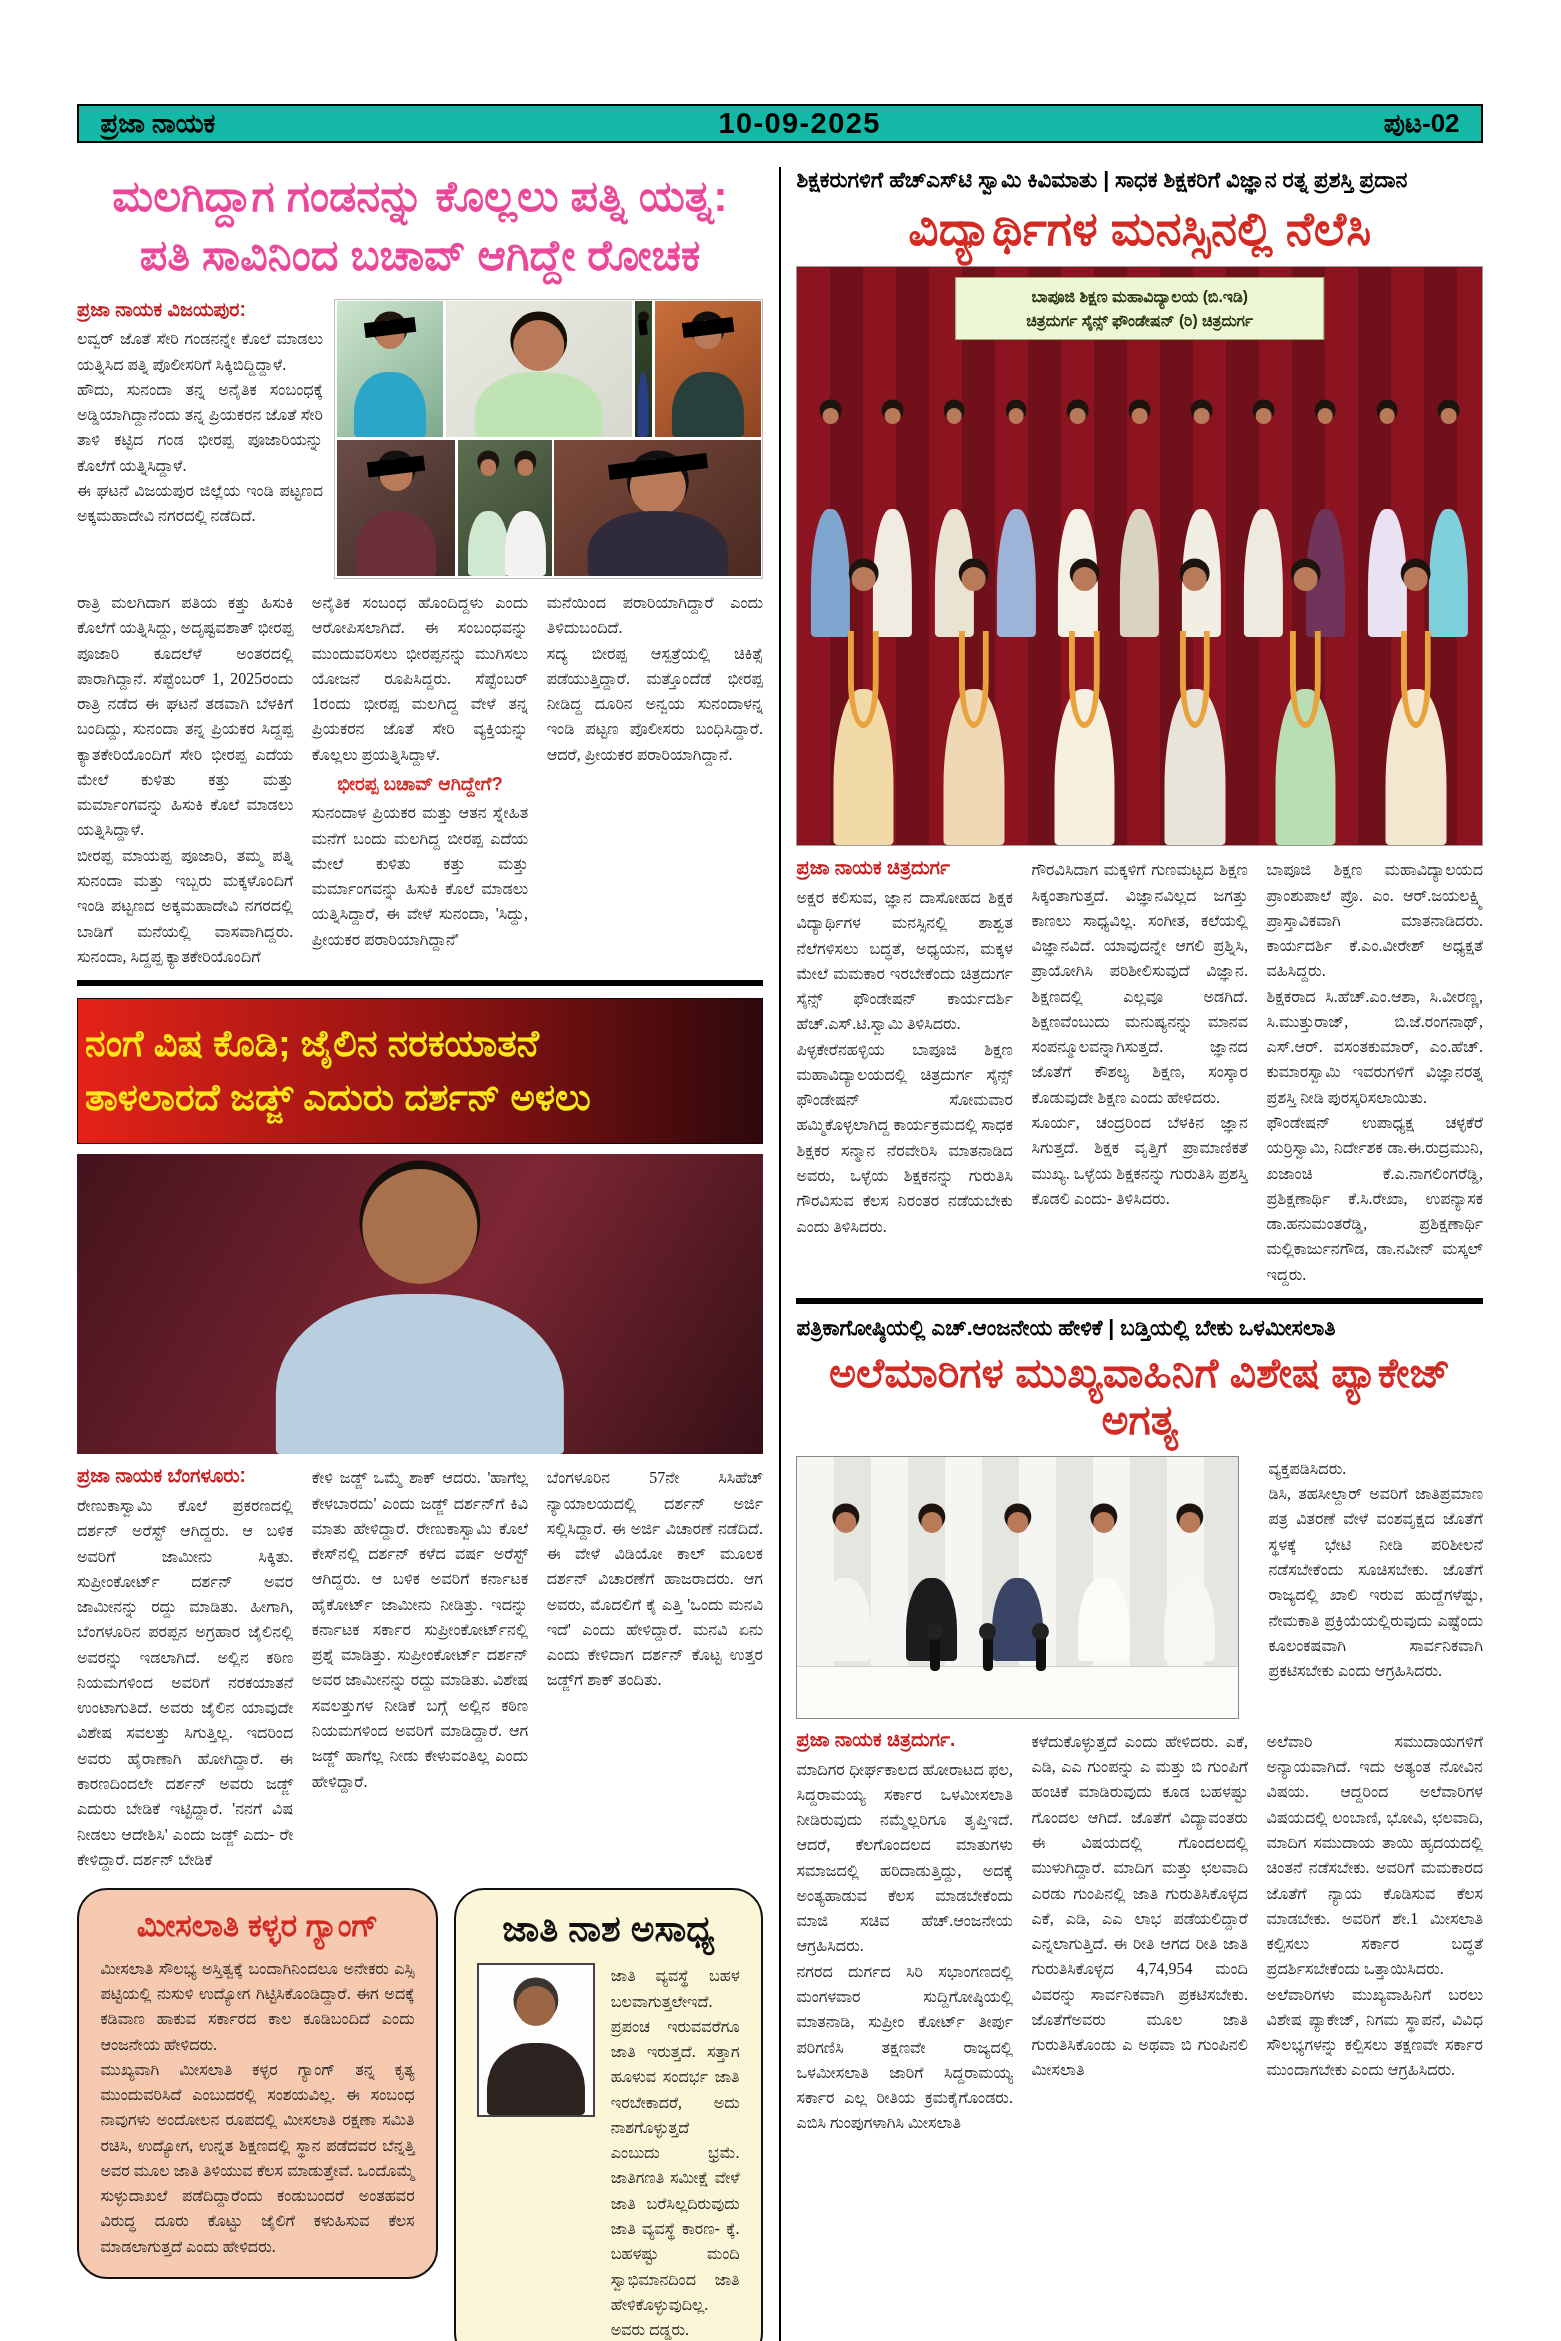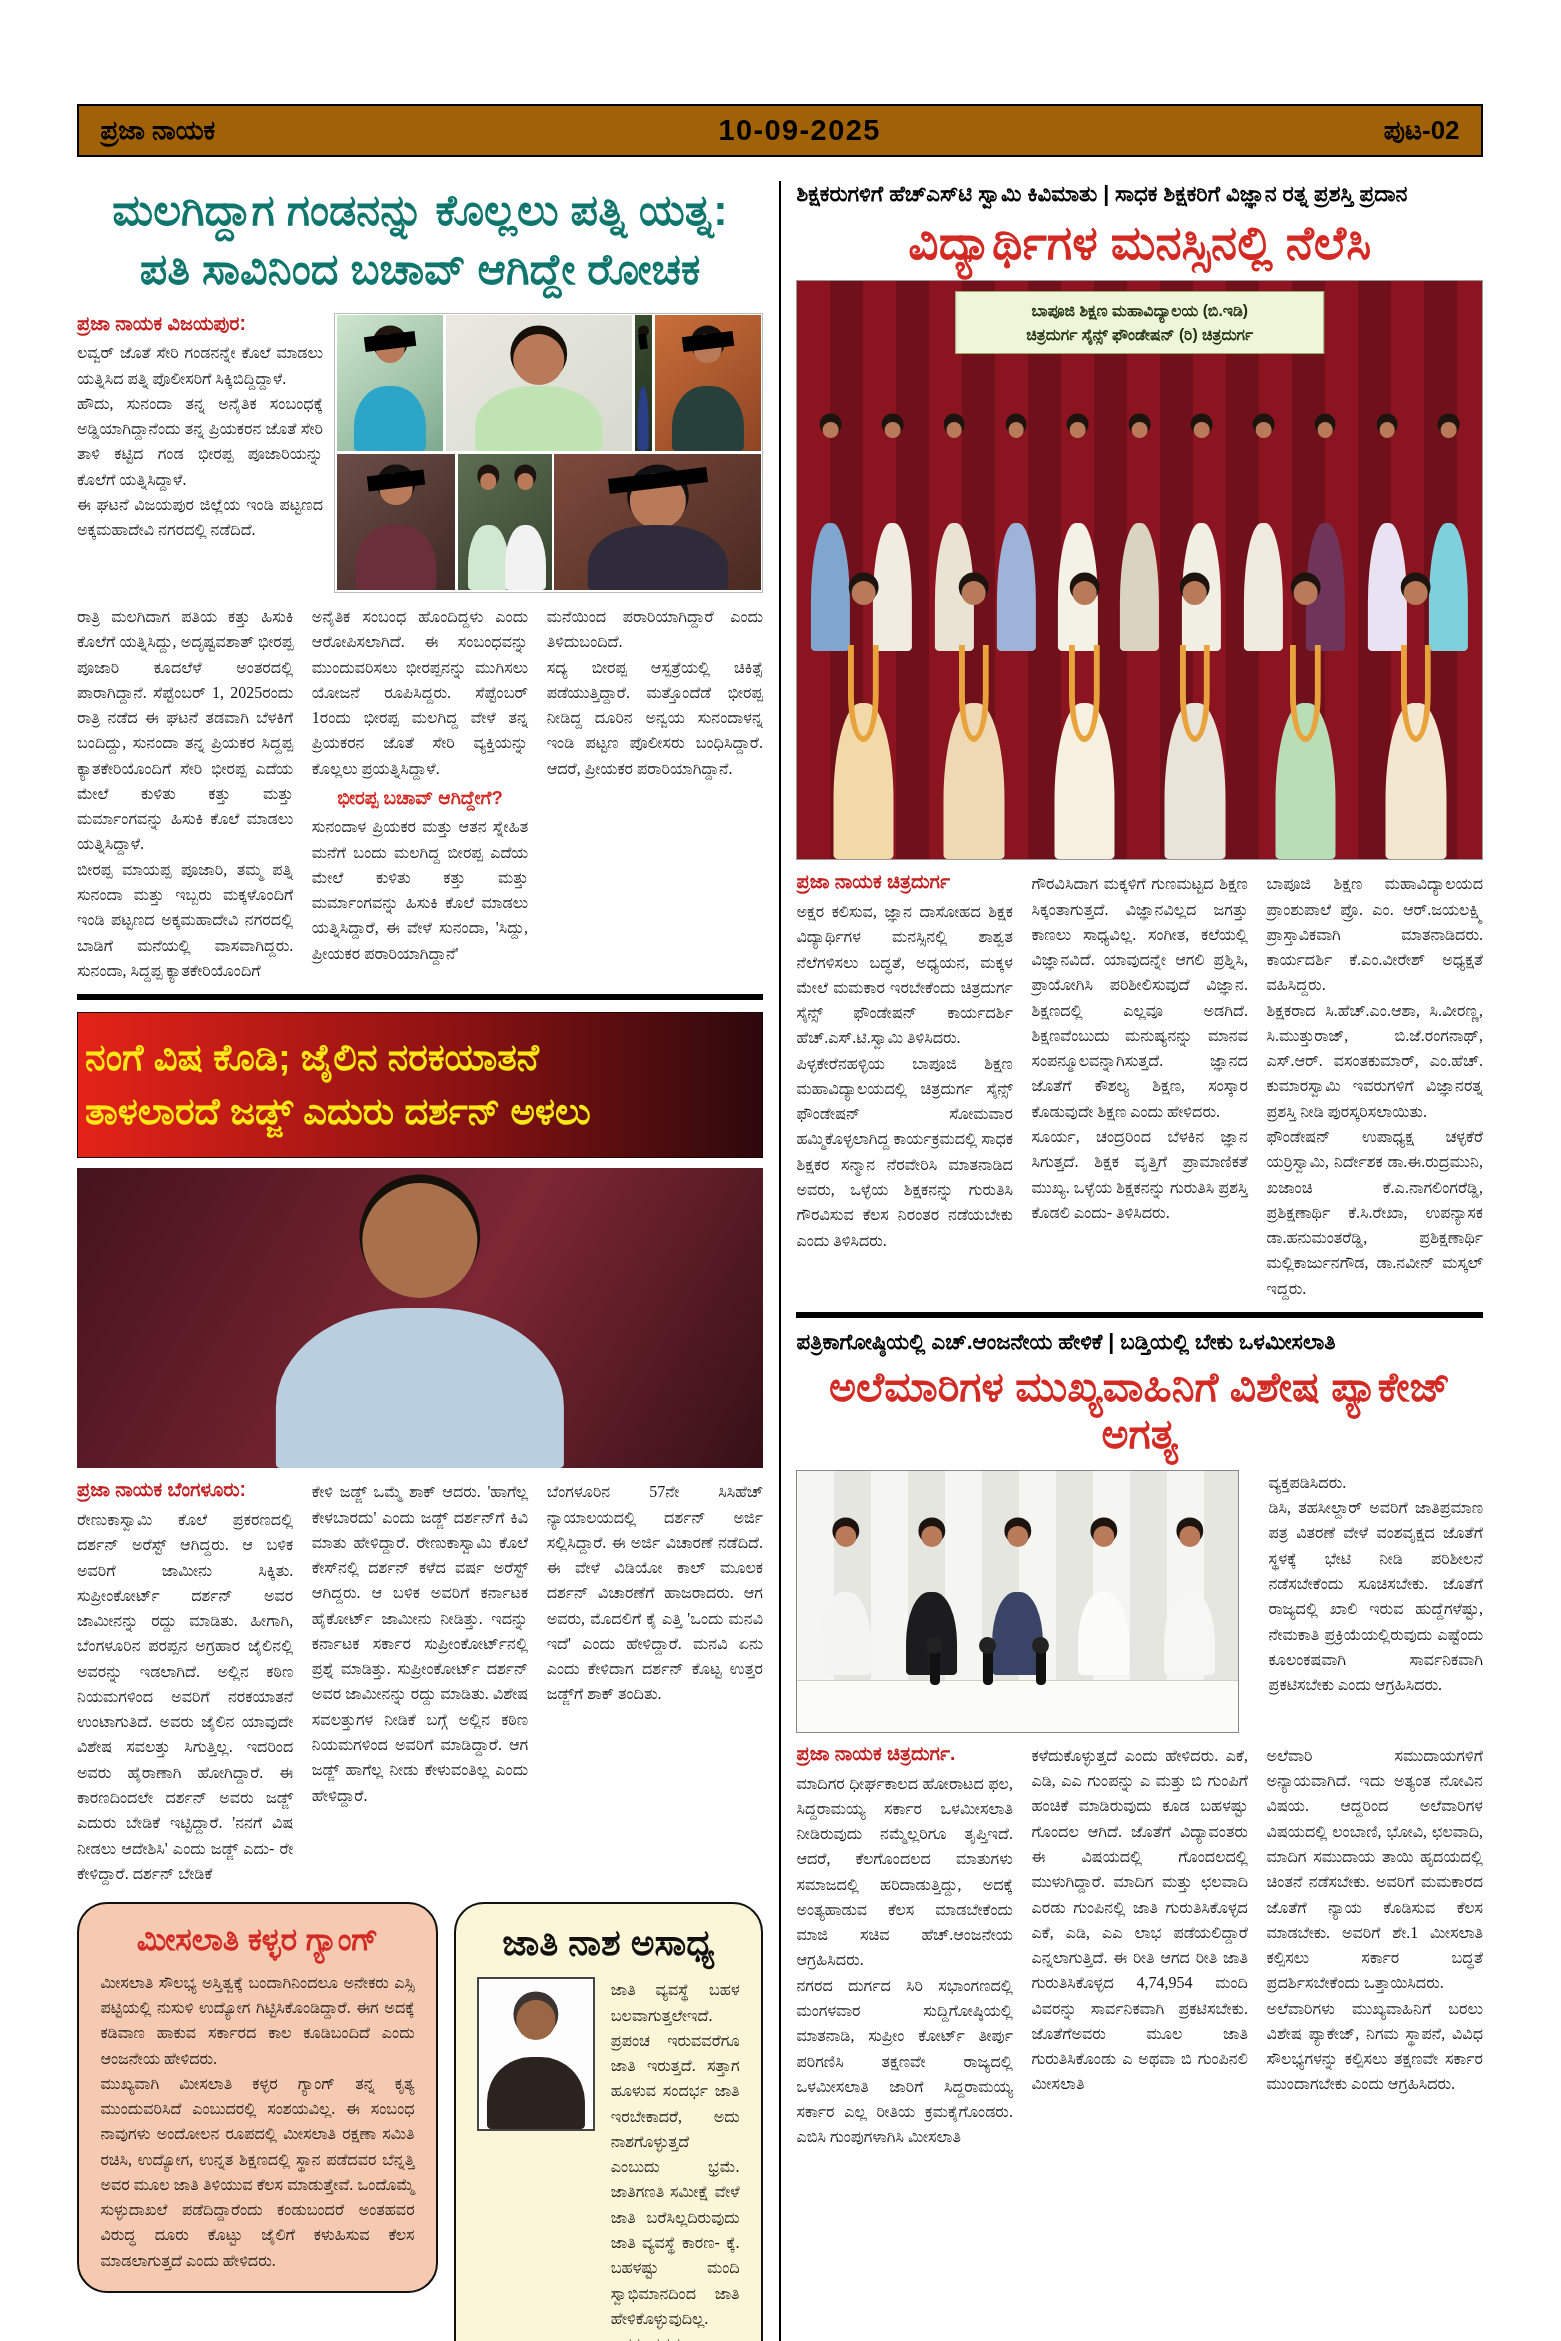--- a/index.html
+++ b/index.html
@@ -1,33 +1,33 @@
 <!DOCTYPE html>
 <html style="font-size:11.4px"><head>
 <meta charset="utf-8">
 <style>
   * { margin:0; padding:0; box-sizing:border-box; }
   html,body { background:#ffffff; }
   body { font-family:"Liberation Serif","DejaVu Serif",serif; color:#161616; }
   .page { width:1561px; height:2342px; background:#fff; padding:104px 39px 29px 77px; overflow:hidden; position:relative; }
 
   
-  .masthead { width:1406px; height:53px; background:#a16207; border:2.9px solid #000;
+  .masthead { width:1406px; height:39px; background:#14b8a6; border:2.9px solid #000;
     display:flex; align-items:center; justify-content:space-between; padding:0 21.4px; margin-bottom:24px; }
   .masthead .mh { font-family:"Liberation Sans","DejaVu Sans",sans-serif; font-weight:bold; font-size:26px; color:#000; }
   .masthead .mh-date { font-size:29px; letter-spacing:1.4px; }
 
   
   .content { display:flex; width:1406px; }
   .half-left { width:686px; }
   .vdivider { width:2.1px; background:#000; margin:0 15.7px; }
   .half-right { flex:1; }
 
   
-  .hl-teal { color:#0f766e; font-family:"Liberation Sans","DejaVu Sans",sans-serif; font-weight:bold;
+  .hl-teal { color:#ec4899; font-family:"Liberation Sans","DejaVu Sans",sans-serif; font-weight:bold;
     font-size:43px; line-height:1.38; text-align:center; }
   .hl-red { color:#d32a23; font-family:"Liberation Sans","DejaVu Sans",sans-serif; font-weight:bold;
     font-size:47px; line-height:1.15; text-align:center; }
   .kicker { color:#000; font-family:"Liberation Sans","DejaVu Sans",sans-serif; font-weight:bold;
     font-size:21.4px; line-height:1.3; margin-bottom:7.1px; }
   .byline { color:#c41f1f; font-family:"Liberation Sans","DejaVu Sans",sans-serif; font-weight:bold;
     font-size:19.3px; margin-bottom:5.7px; }
   .bodytxt { font-size:16px; line-height:1.58; text-align:justify; white-space:pre-line; }
   .subhead-red { color:#d32a23; font-family:"Liberation Sans","DejaVu Sans",sans-serif; font-weight:bold;
     font-size:18.6px; text-align:center; margin:5.7px 0; }

